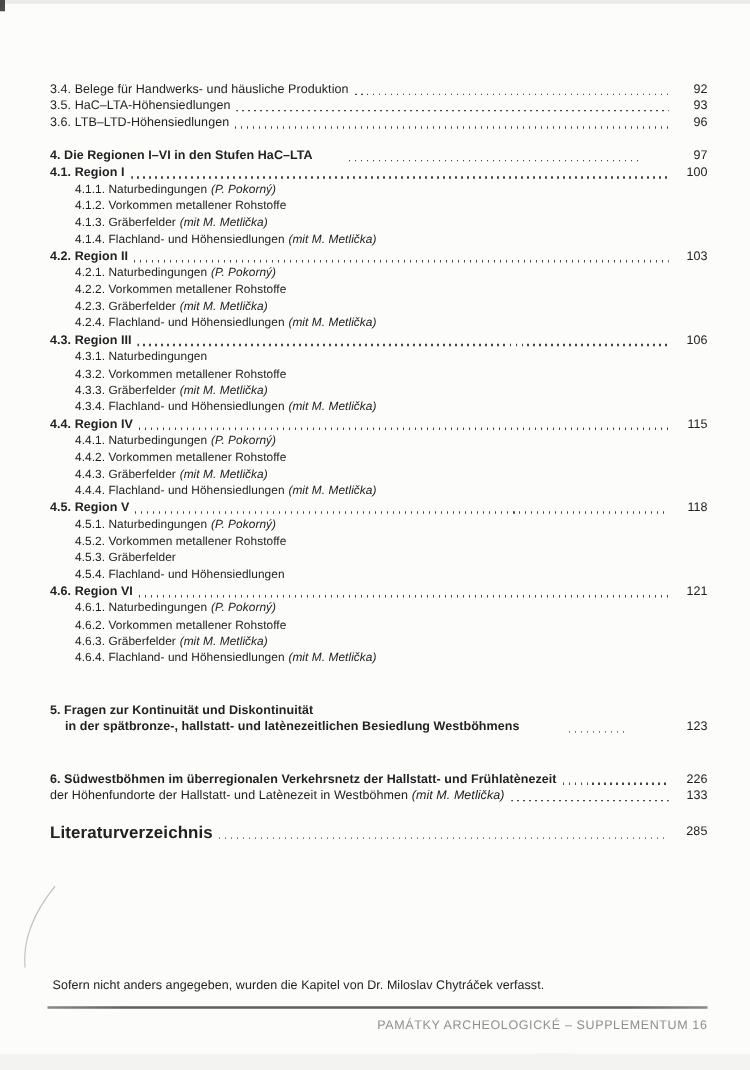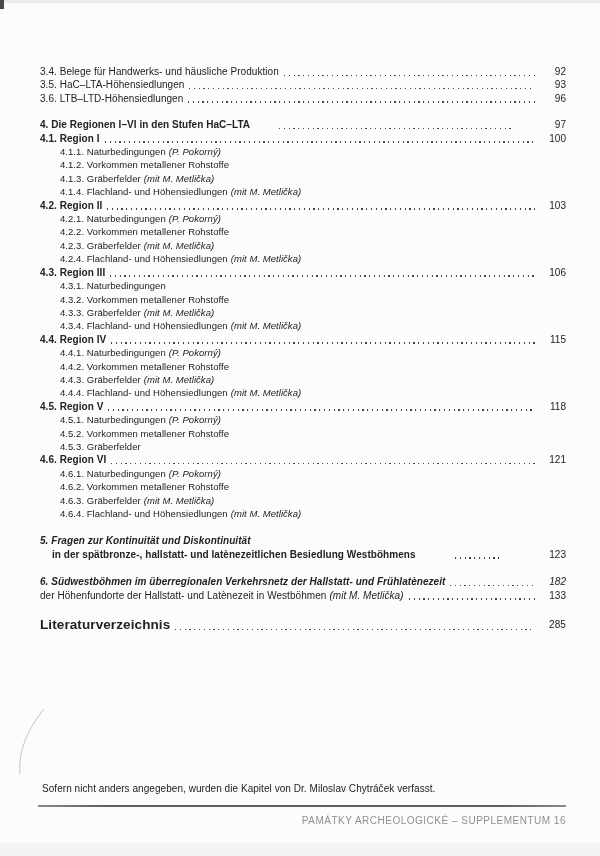--- a/index.html
+++ b/index.html
@@ -24,21 +24,21 @@
   .sub { margin-left:20px; font-size:9.5px; }
   .bold { font-weight:bold; }
   .gap { margin-top:13px;gap:24px; }
   .note { font-style:italic; margin-left:3px; white-space:nowrap; }
   .dots {
     flex:1; height:1.3px; align-self:flex-end; margin:0 5px 2.5px 5px;
     background-image:repeating-linear-gradient(to right, #454545 0, #454545 1.2px, transparent 1.2px, transparent 4.8px);
   }
   .pg { width:26px; text-align:right; white-space:nowrap; font-weight:normal; font-size:10px; }
 
-  .s5 { margin-top:14px;font-style:italic; }
+  .s5 { margin-top:28px; }
   .s5b { margin-left:12px;gap:34px; }
 
   .kat { margin-top:20px; }
   .big { font-size:13.5px; line-height:17px; letter-spacing:0.1px; }
   .lit { margin-top:14px; }
   .big .dots { margin-bottom:3px; }
 
   .footer-note { position:absolute; left:42px; top:783px; font-size:10px; letter-spacing:0.05px; }
   .rule { position:absolute; left:38px; right:34px; top:805px; height:2px; background:linear-gradient(to right,#8a8a8a,#606060 12%,#606060 88%,#8a8a8a); }
   .imprint { position:absolute; right:34px; top:815px; font-size:10px; color:#8f8f8f; letter-spacing:0.5px; }
@@ -173,20 +173,24 @@
       <span class="note">(P. Pokorný)</span>
     </div>
     <div class="row sub">
       <span class="lbl">4.5.2. Vorkommen metallener Rohstoffe</span>
       <span class="note"></span>
     </div>
     <div class="row sub">
       <span class="lbl">4.5.3. Gräberfelder</span>
       <span class="note"></span>
     </div>
+    <div class="row sub">
+      <span class="lbl">4.5.4. Flachland- und Höhensiedlungen</span>
+      <span class="note"></span>
+    </div>
 
     <div class="row bold">
       <span class="lbl">4.6. Region VI</span>
       <span class="dots"></span>
       <span class="pg">121</span>
     </div>
     <div class="row sub">
       <span class="lbl">4.6.1. Naturbedingungen</span>
       <span class="note">(P. Pokorný)</span>
     </div>
@@ -208,21 +212,21 @@
     </div>
     <div class="row bold s5b">
       <span class="lbl">in der spätbronze-, hallstatt- und latènezeitlichen Besiedlung Westböhmens</span>
       <span class="dots"></span>
       <span class="pg">123</span>
     </div>
 
     <div class="row bold s5">
       <span class="lbl">6. Südwestböhmen im überregionalen Verkehrsnetz der Hallstatt- und Frühlatènezeit</span>
       <span class="dots"></span>
-      <span class="pg">182</span>
+      <span class="pg">226</span>
     </div>
 
     <div class="row">
       <span class="lbl">der Höhenfundorte der Hallstatt- und Latènezeit in Westböhmen</span>
       <span class="note">(mit M. Metlička)</span>
       <span class="dots"></span>
       <span class="pg">133</span>
     </div>
 
     <div class="row big lit">

